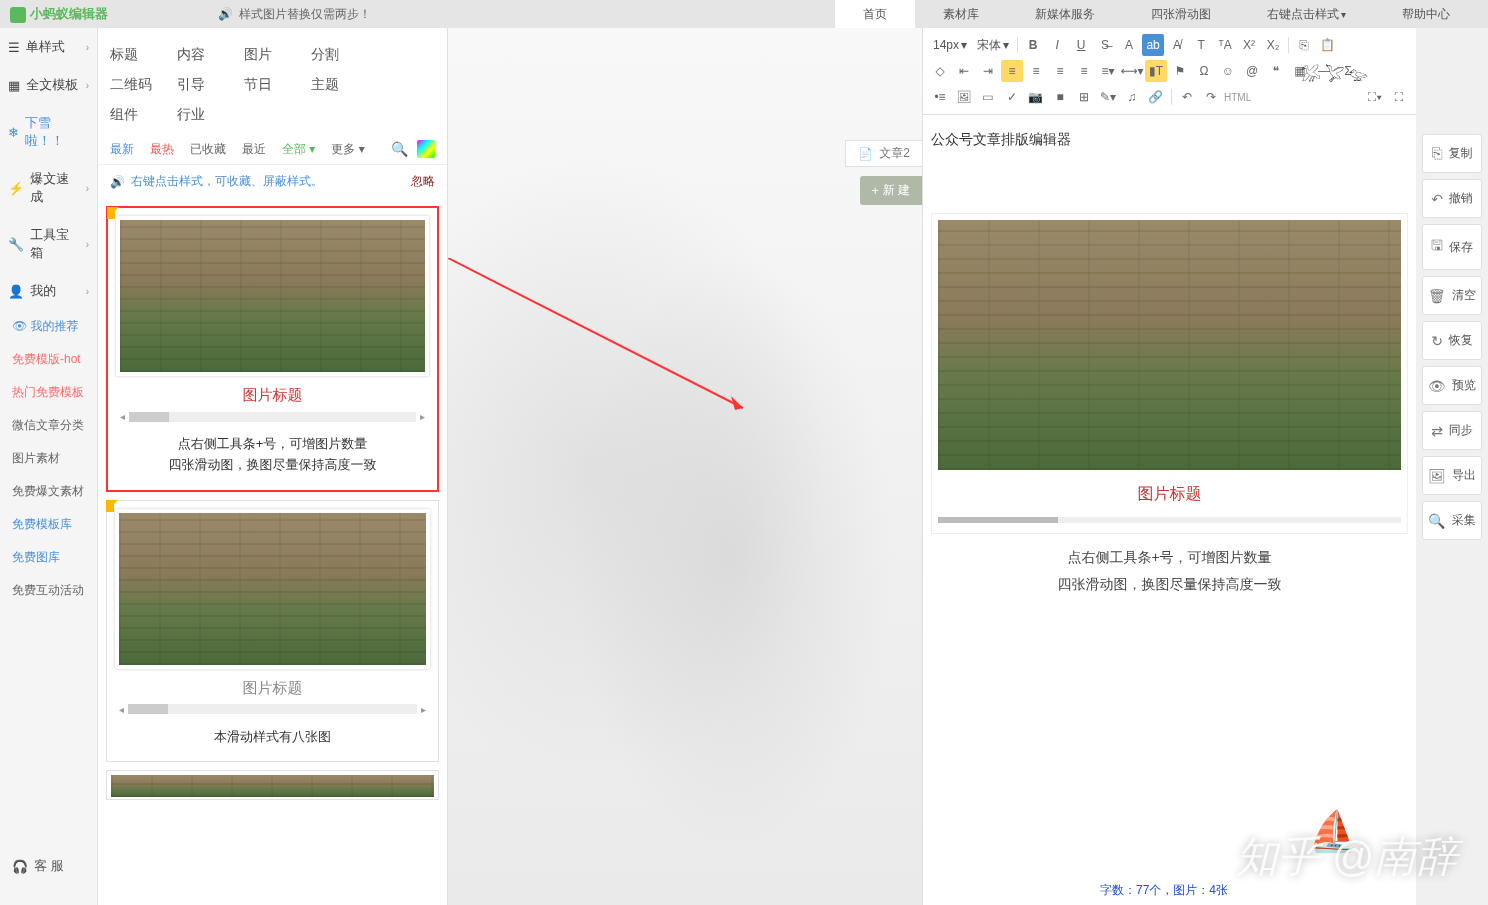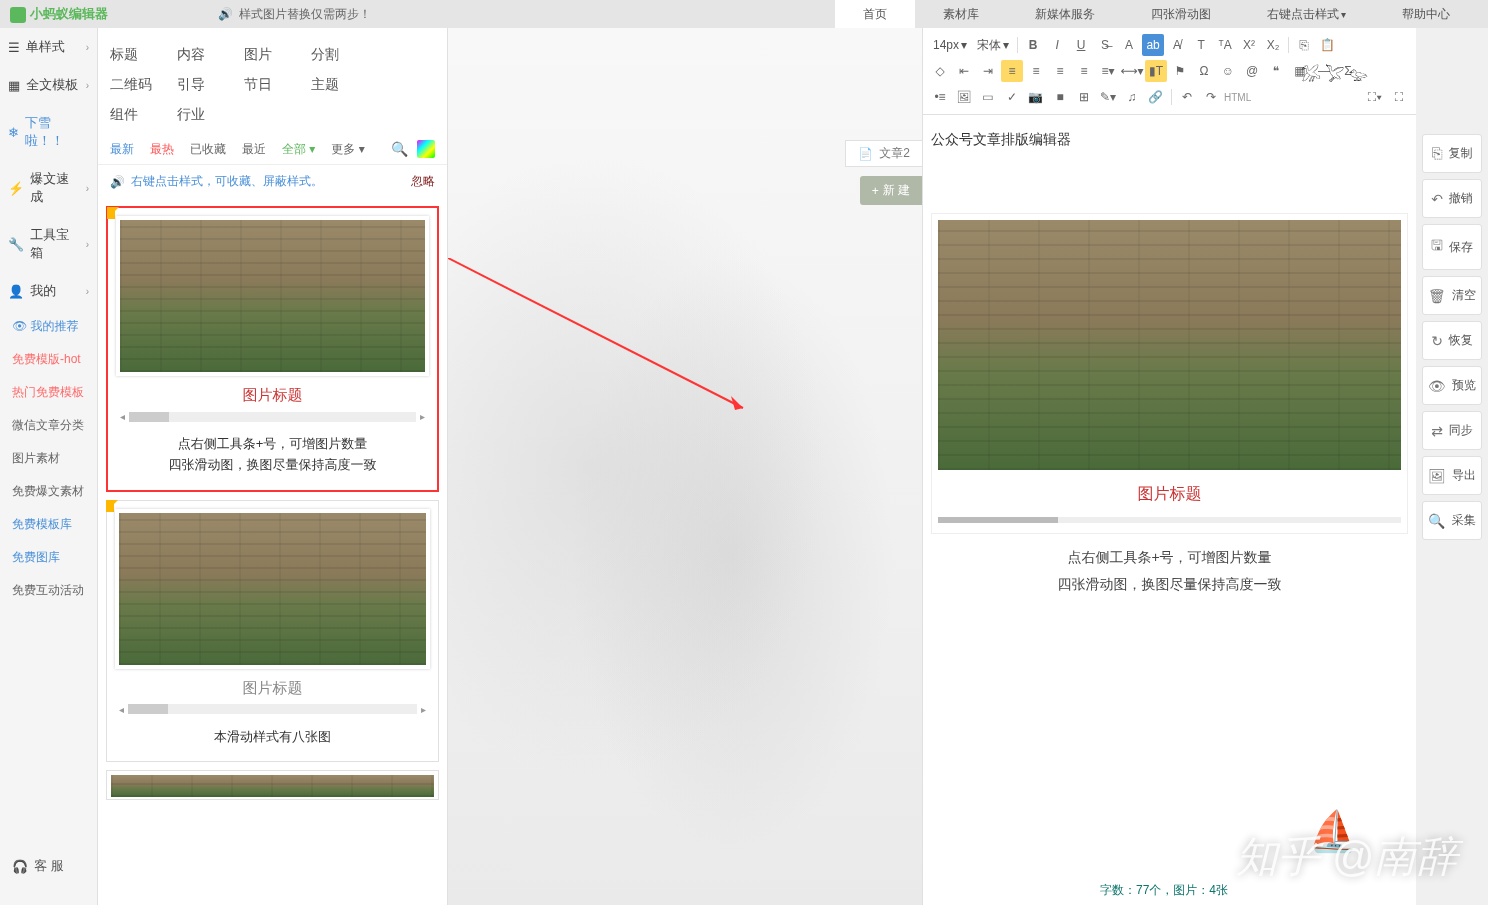--- a/index.html
+++ b/index.html
@@ -75,21 +75,21 @@
 .editor-body .preview-title { text-align: center; padding: 14px 0 8px; font-size: 16px; color: #cc3333; }
 .editor-body .preview-scroll { height: 6px; background: #eee; margin: 4px 0; }
 .editor-body .preview-scroll .pthumb { width: 120px; height: 6px; background: #bbb; }
 .editor-body .preview-desc { text-align: center; padding: 10px 0; font-size: 14px; color: #444; line-height: 1.9; }
 
 .right-actions { width: 72px; background: transparent; padding-top: 100px; }
 .right-actions .act { background: #fff; border: 1px solid #e0e0e0; border-radius: 3px; margin: 6px 6px; padding: 10px 4px; display: flex; flex-direction: column; align-items: center; gap: 4px; font-size: 12px; color: #555; cursor: pointer; }
 .right-actions .act .aicon { font-size: 14px; color: #777; }
 .right-actions .act-row { display: flex; align-items: center; gap: 6px; }
 
-.status { position: absolute; bottom: 6px; right: 260px; font-size: 12px; color: #0f766e; }
+.status { position: absolute; bottom: 6px; right: 260px; font-size: 12px; color: #1d4ed8; }
 .watermark { position: absolute; bottom: 20px; right: 30px; font-size: 42px; color: rgba(255,255,255,0.85); font-weight: 300; font-style: italic; text-shadow: 0 0 8px rgba(0,0,0,0.3); }
 .boat { position: absolute; bottom: 50px; right: 130px; font-size: 40px; color: #444; }
 </style>
 </head>
 <body>
 
 <div class="topbar">
   <div class="logo">
       <span class="logo-icon"></span>
       <span>小蚂蚁编辑器</span>

